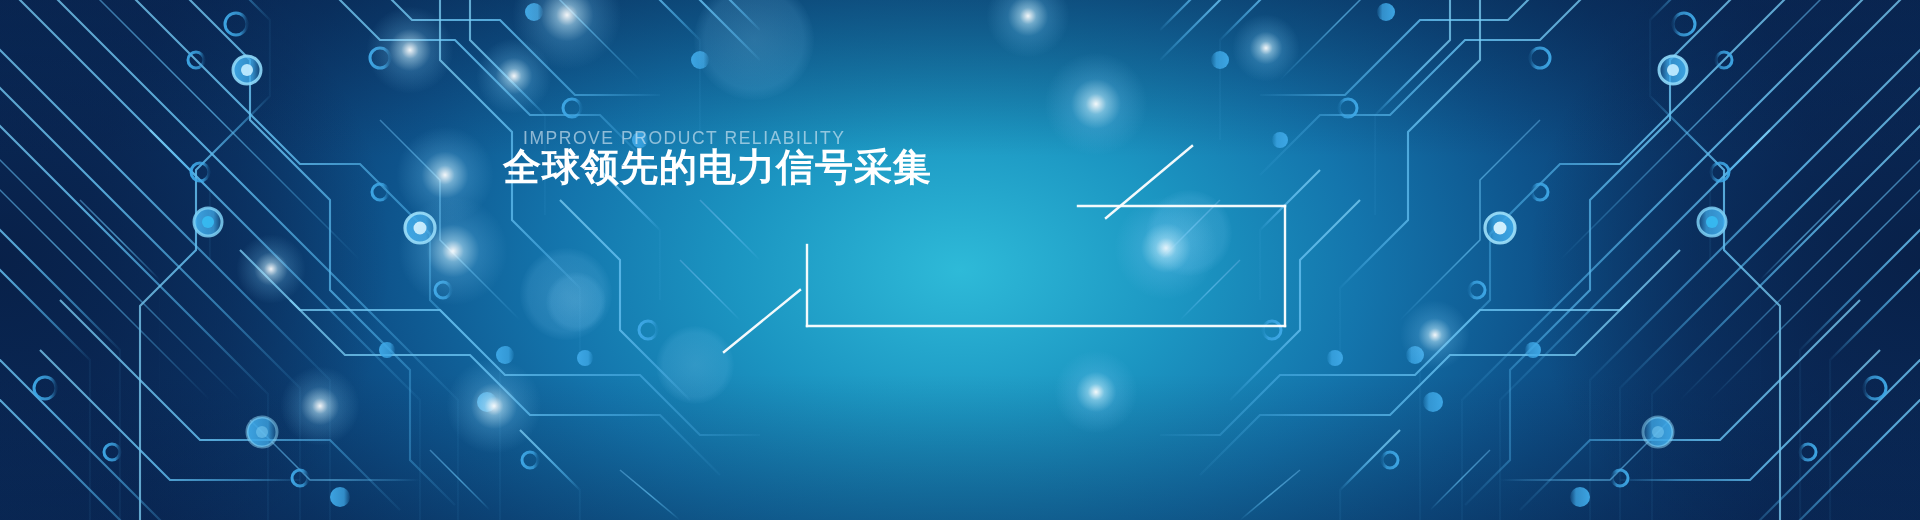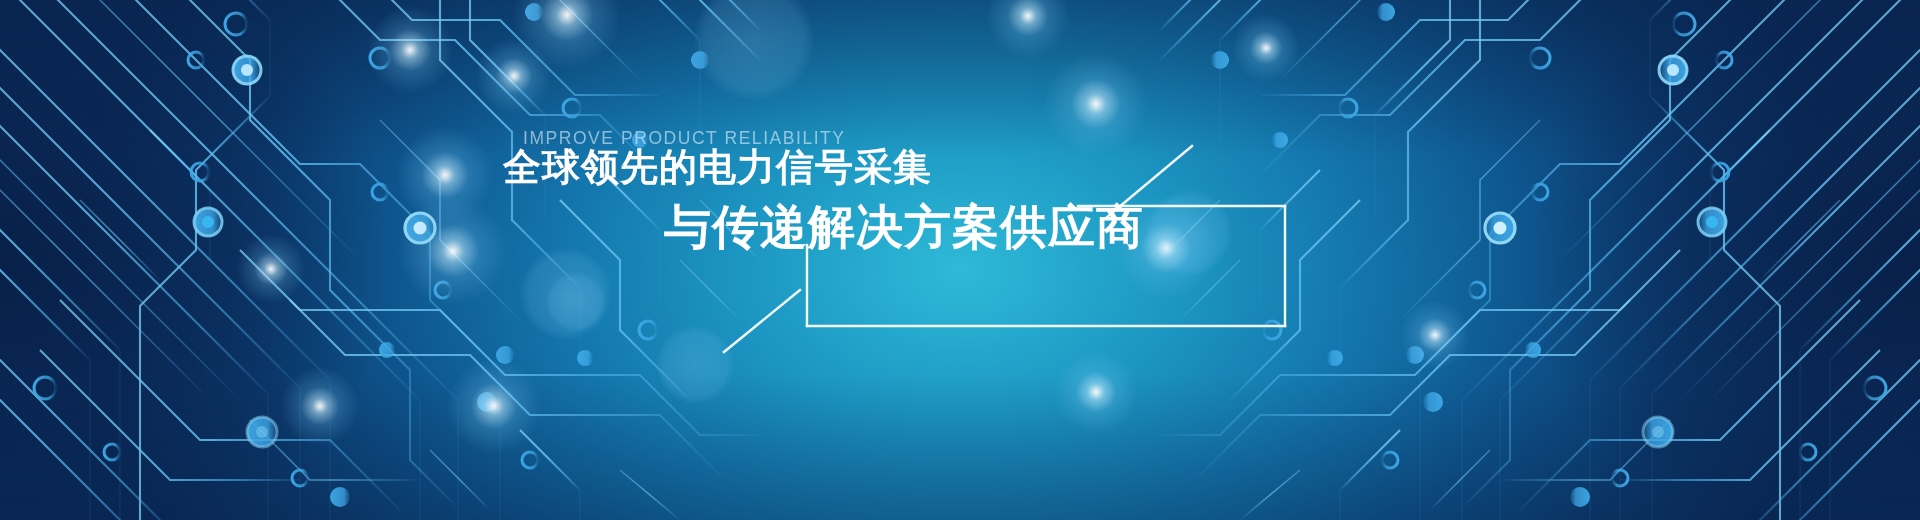--- a/index.html
+++ b/index.html
@@ -317,16 +317,15 @@
 
     <g stroke="#ffffff" stroke-opacity="0.95" fill="none" stroke-width="2.4" stroke-linecap="square">
       <path d="M 406 88 L 492 16"></path>
       <path d="M 24 222 L 100 160"></path>
     </g>
   </svg>
 
   <div class="text-wrap">
     <div class="kicker">IMPROVE PRODUCT RELIABILITY</div>
     <div class="headline1">全球领先的电力信号采集</div>
-    <div class="headline2">与传递解决方案供应商</div>
   </div>
 
 </div>
 
 </body></html>

